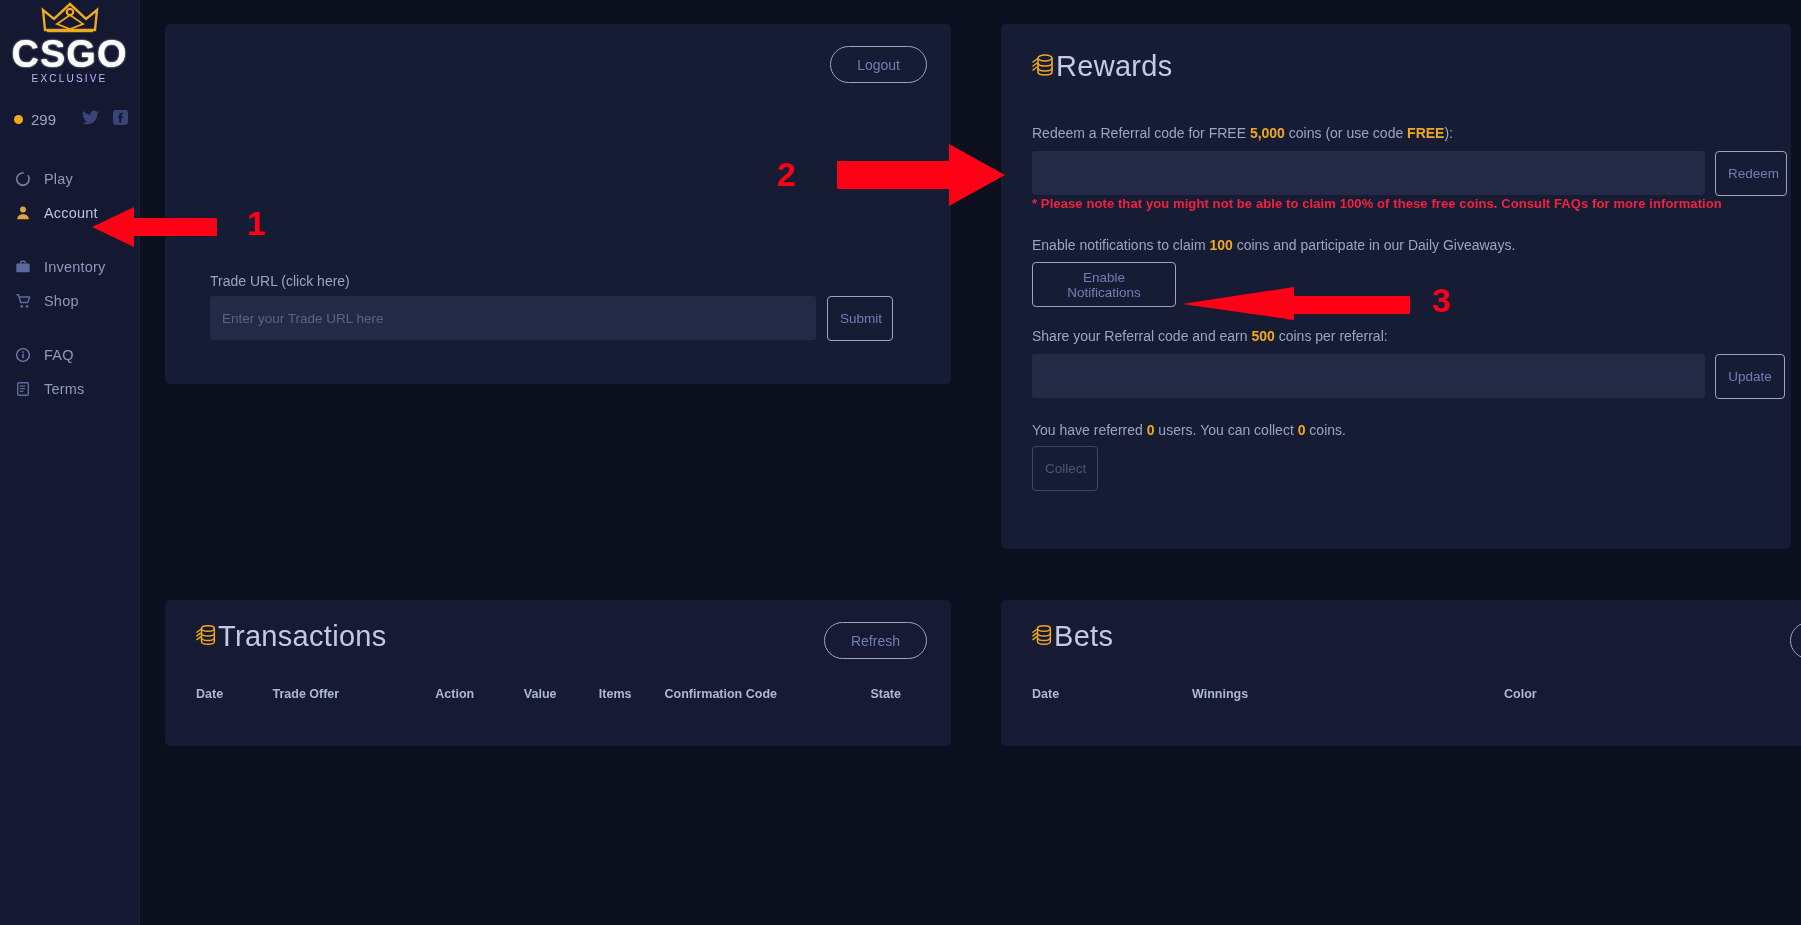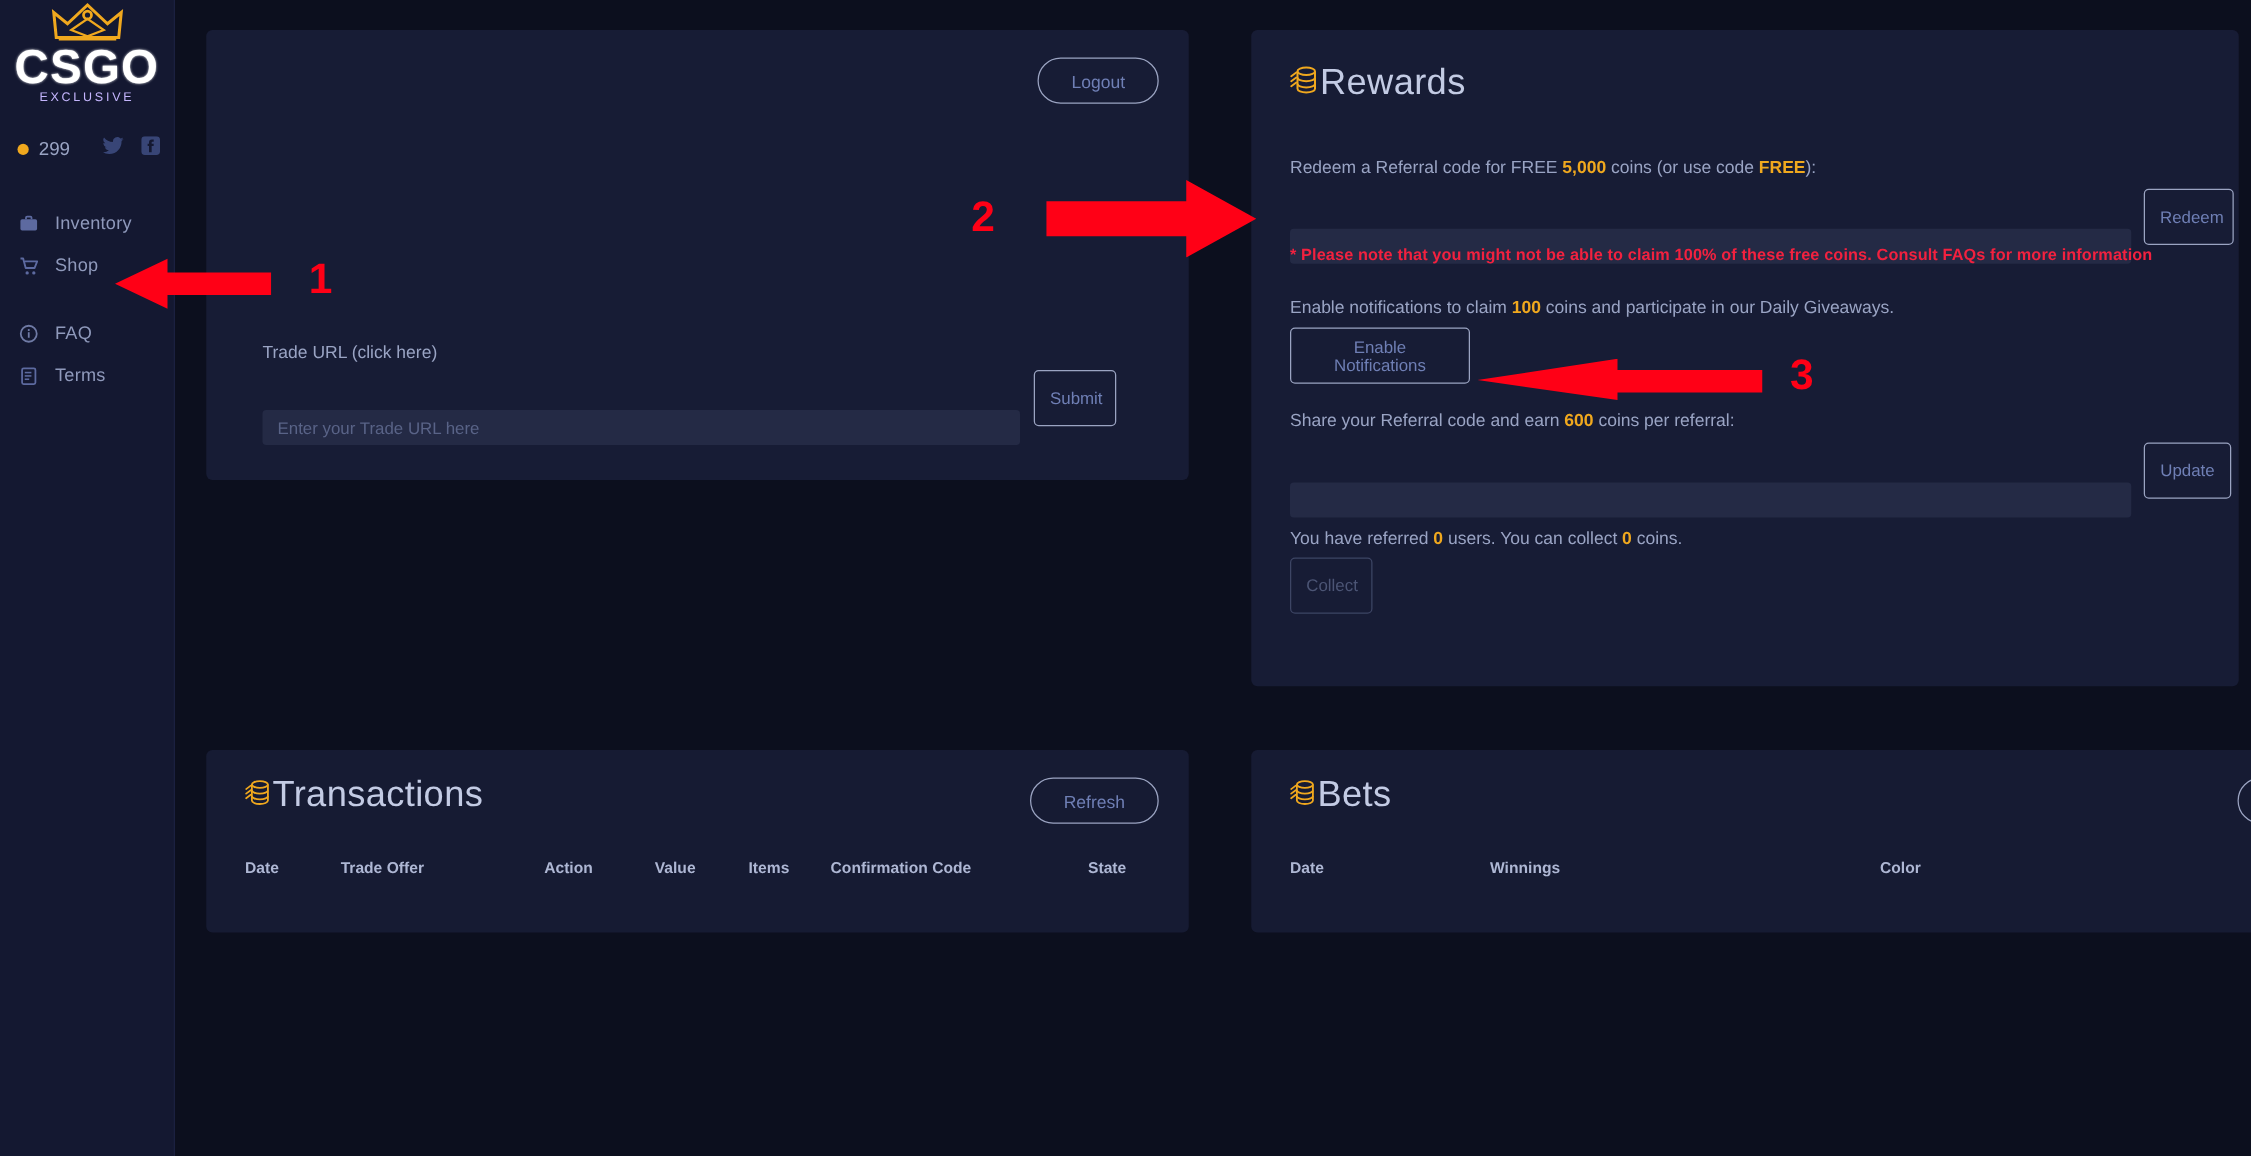--- a/index.html
+++ b/index.html
@@ -81,24 +81,23 @@
   .panel-title {
     display:flex; align-items:center; 
   }
   .panel-title .ttl {
     font-size:29px; color:#c3cbe4; font-weight:400; letter-spacing:.3px;
   }
 
   .field-label { color:#9aa4c4; font-size:14px; }
   .text-input {
     background:#242a45; border:none; border-radius:3px;
-    height:28px; width:100%; color:#d946ef; font-size:13.5px;
+    height:44px; width:100%; color:#d946ef; font-size:13.5px;
     padding:0 12px; outline:none;
     font-family:"Liberation Sans", sans-serif;
-    margin-top:32px;
   }
   .text-input::placeholder { color:#5d6party; }
   .text-input::placeholder { color:#5c6party; }
   .text-input::placeholder { color:#596387; }
 
   .body-text { color:#9aa4c4; font-size:14px; line-height:18px; }
   .hl { color:#f0a81e; font-weight:700; }
   .warn {
     color:#f2213f; font-size:13px; font-weight:700; letter-spacing:.1px;
   }
@@ -148,20 +147,39 @@
           <svg width="15" height="15" viewBox="0 0 20 20">
               <rect x="0" y="0" width="20" height="20" rx="4" fill="#3f4e83"></rect>
               <path fill="#141831" d="M13.2 10.3h-2.1V17h-2.8v-6.7H6.8V8h1.5V6.6c0-1.9.8-3.1 3.1-3.1h1.9v2.3h-1.2c-.9 0-1 .3-1 .9V8h2.2l-.1 2.3z"></path>
             </svg>
         </span>
       </span>
     </div>
 
     <div class="nav">
 
+      <div class="nav-group">
+        <div class="nav-item">
+          <span class="nav-ico">
+            <svg width="16" height="16" viewBox="0 0 18 18">
+                <path d="M9 2 a7 7 0 1 0 6 3.5" fill="none" stroke="#6f7aa5" stroke-width="2" stroke-linecap="round"></path>
+              </svg>
+          </span>
+          <span class="nav-label">Play</span>
+        </div>
+        <div class="nav-item active">
+          <span class="nav-ico">
+            <svg width="16" height="16" viewBox="0 0 18 18">
+                <circle cx="9" cy="5" r="3.3" fill="#e2a33c"></circle>
+                <path d="M2.5 16c0-3.6 2.9-5.6 6.5-5.6s6.5 2 6.5 5.6z" fill="#e2a33c"></path>
+              </svg>
+          </span>
+          <span class="nav-label">Account</span>
+        </div>
+      </div>
 
       <div class="nav-group">
         <div class="nav-item">
           <span class="nav-ico">
             <svg width="16" height="16" viewBox="0 0 18 18">
                 <rect x="1.5" y="5" width="15" height="10" rx="1.6" fill="#5d6aa0"></rect>
                 <path d="M6.5 5V3.6c0-.6.4-1 1-1h3c.6 0 1 .4 1 1V5" fill="none" stroke="#5d6aa0" stroke-width="1.6"></path>
               </svg>
           </span>
           <span class="nav-label">Inventory</span>
@@ -243,21 +261,21 @@
       <button class="rect-btn" style="position:absolute; left:714px; top:127px; width:72px;">Redeem</button>
 
       <div class="warn" style="position:absolute; left:31px; top:172px; white-space:nowrap;">* Please note that you might not be able to claim 100% of these free coins. Consult FAQs for more information</div>
 
       <div class="body-text" style="position:absolute; left:31px; top:212px;">
         <span>Enable notifications to claim </span><span class="hl">100</span><span> coins and participate in our Daily Giveaways.</span>
       </div>
       <button class="rect-btn" style="position:absolute; left:31px; top:238px; width:144px;">Enable Notifications</button>
 
       <div class="body-text" style="position:absolute; left:31px; top:303px;">
-        <span>Share your Referral code and earn </span><span class="hl">600</span><span> coins per referral:</span>
+        <span>Share your Referral code and earn </span><span class="hl">500</span><span> coins per referral:</span>
       </div>
       <div style="position:absolute; left:31px; top:330px; width:673px;">
         <input class="text-input" value="" placeholder="" style="">
       </div>
       <button class="rect-btn" style="position:absolute; left:714px; top:330px; width:70px;">Update</button>
 
       <div class="body-text" style="position:absolute; left:31px; top:397px;">
         <span>You have referred </span><span class="hl">0</span><span> users. You can collect </span><span class="hl">0</span><span> coins.</span>
       </div>
       <button class="rect-btn dim" style="position:absolute; left:31px; top:422px; width:66px;">Collect</button>

